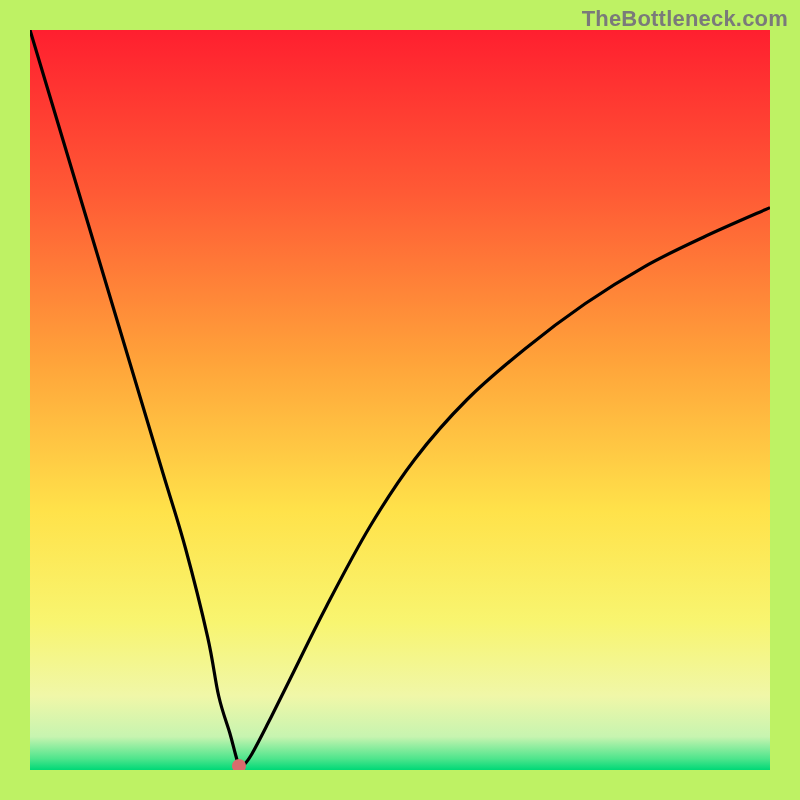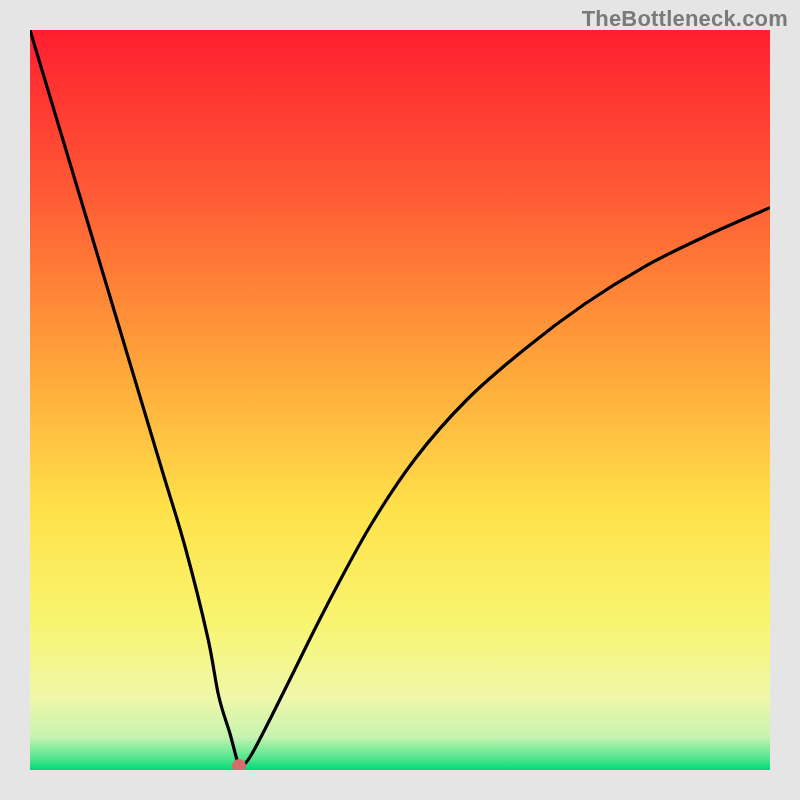--- a/index.html
+++ b/index.html
@@ -1,21 +1,21 @@
 <!DOCTYPE html>
 <html><head>
 <meta charset="utf-8">
 <style>
   * { margin: 0; padding: 0; box-sizing: border-box; }
   html, body { width: 800px; height: 800px; overflow: hidden; background: #000; }
   .frame {
     position: relative;
     width: 800px;
     height: 800px;
-    background: #e5e5e5;
+    background: #bef264;
   }
   .watermark {
     position: absolute;
     top: 6px;
     right: 12px;
     font-family: Arial, Helvetica, sans-serif;
     font-size: 22px;
     font-weight: 600;
     color: #7a7a7a;
     letter-spacing: 0.2px;

